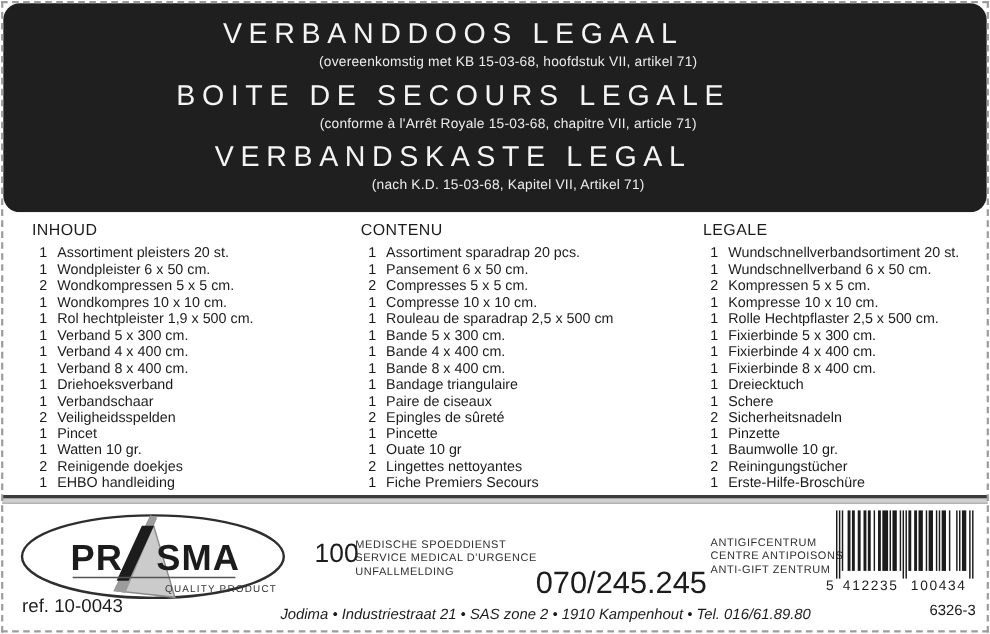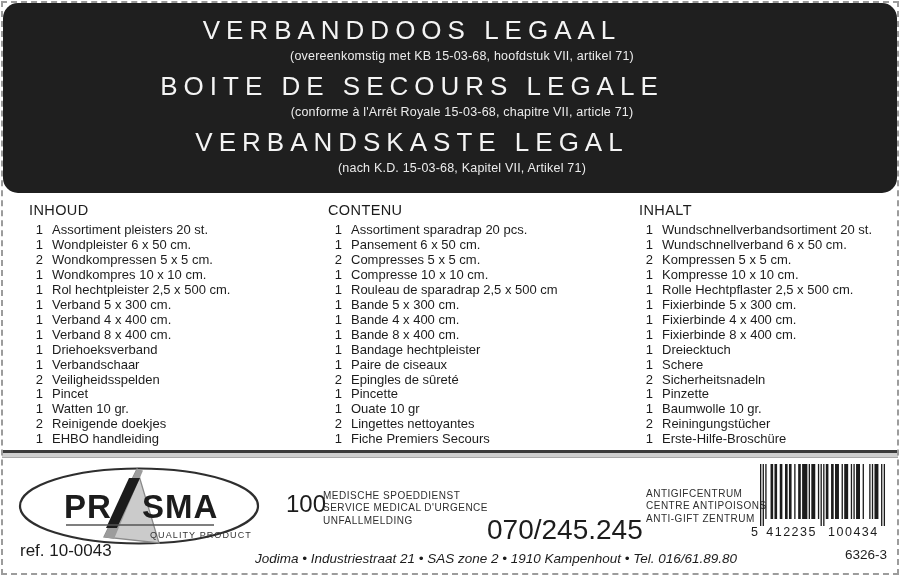--- a/index.html
+++ b/index.html
@@ -76,21 +76,21 @@
           <div class="item">
             <span class="qty">2</span>
             <span class="lbl">Wondkompressen 5 x 5 cm.</span>
           </div>
           <div class="item">
             <span class="qty">1</span>
             <span class="lbl">Wondkompres 10 x 10 cm.</span>
           </div>
           <div class="item">
             <span class="qty">1</span>
-            <span class="lbl">Rol hechtpleister 2,5 x 500 cm.</span>
+            <span class="lbl">Rol hechtpleister 1,9 x 500 cm.</span>
           </div>
           <div class="item">
             <span class="qty">1</span>
             <span class="lbl">Verband 5 x 300 cm.</span>
           </div>
           <div class="item">
             <span class="qty">1</span>
             <span class="lbl">Verband 4 x 400 cm.</span>
           </div>
           <div class="item">
@@ -157,21 +157,21 @@
           <div class="item">
             <span class="qty">1</span>
             <span class="lbl">Bande 4 x 400 cm.</span>
           </div>
           <div class="item">
             <span class="qty">1</span>
             <span class="lbl">Bande 8 x 400 cm.</span>
           </div>
           <div class="item">
             <span class="qty">1</span>
-            <span class="lbl">Bandage hechtpleister</span>
+            <span class="lbl">Bandage triangulaire</span>
           </div>
           <div class="item">
             <span class="qty">1</span>
             <span class="lbl">Paire de ciseaux</span>
           </div>
           <div class="item">
             <span class="qty">2</span>
             <span class="lbl">Epingles de sûreté</span>
           </div>
           <div class="item">
@@ -186,21 +186,21 @@
             <span class="qty">2</span>
             <span class="lbl">Lingettes nettoyantes</span>
           </div>
           <div class="item">
             <span class="qty">1</span>
             <span class="lbl">Fiche Premiers Secours</span>
           </div>
         </div>
     </div>
     <div class="col col-2">
-      <div class="col-heading">INHALT</div>
+      <div class="col-heading">LEGALE</div>
       <div>
           <div class="item">
             <span class="qty">1</span>
             <span class="lbl">Wundschnellverbandsortiment 20 st.</span>
           </div>
           <div class="item">
             <span class="qty">1</span>
             <span class="lbl">Wundschnellverband 6 x 50 cm.</span>
           </div>
           <div class="item">

